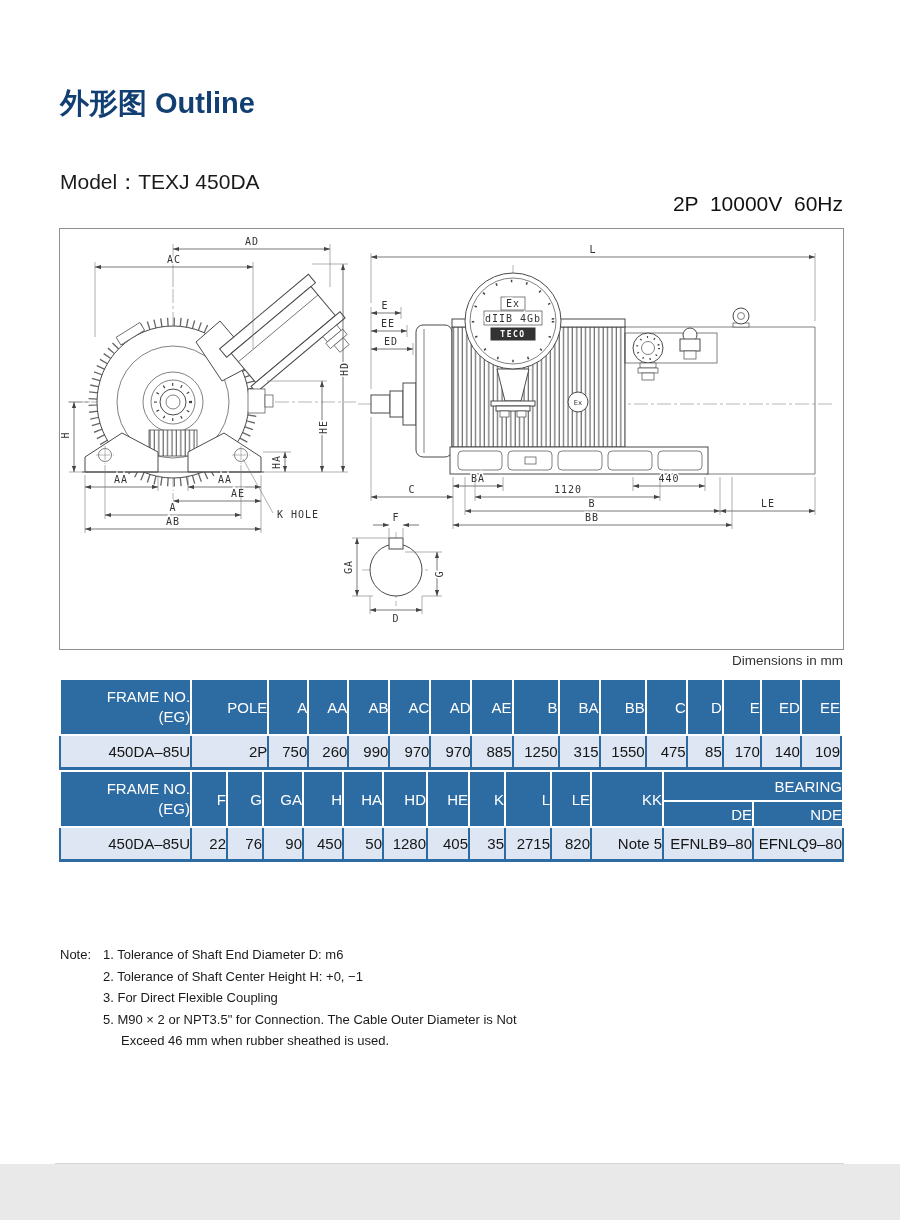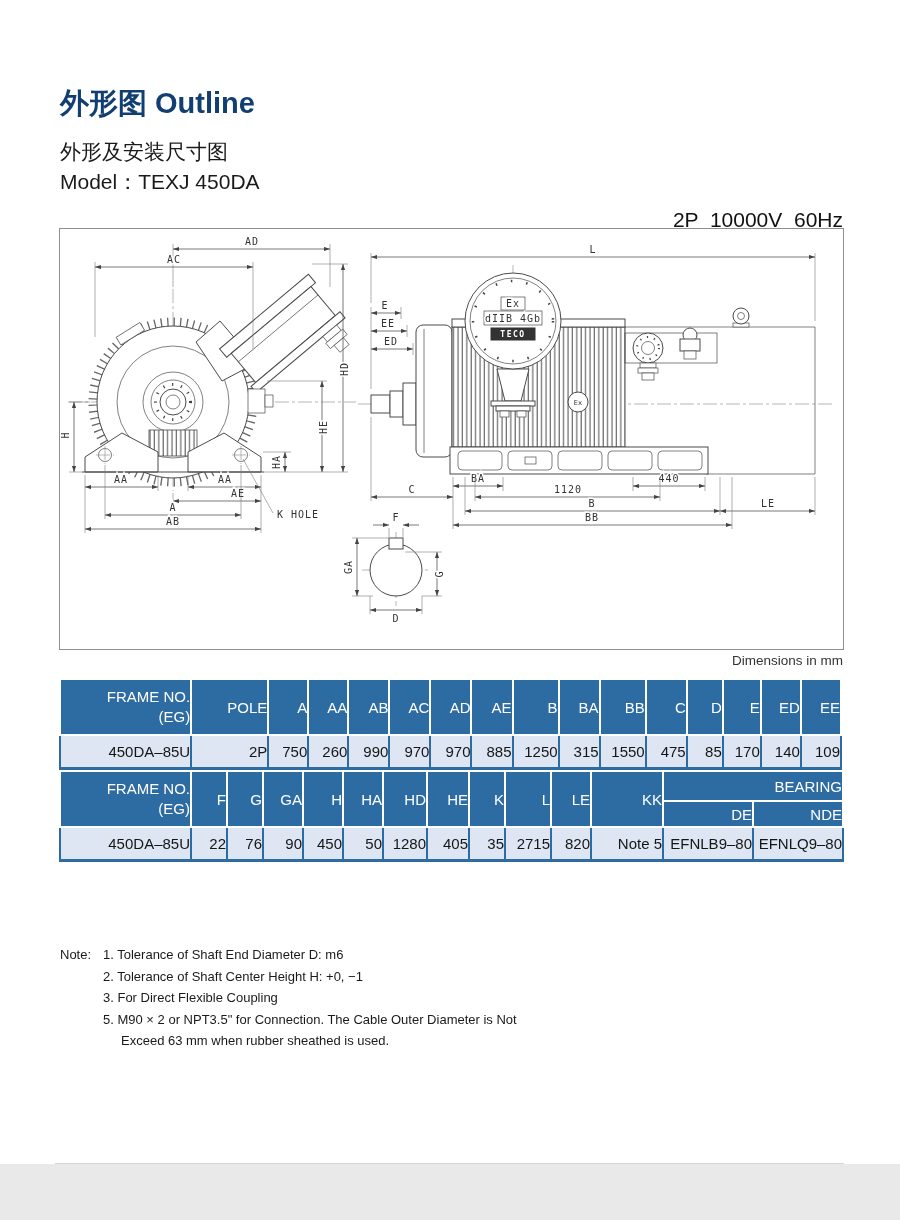--- a/index.html
+++ b/index.html
@@ -2,21 +2,21 @@
 <html><head>
 <meta charset="utf-8">
 <style>
   html,body{margin:0;padding:0;background:#e9e9e9;}
   .page{position:relative;width:900px;height:1164px;background:#ffffff;
         font-family:"Liberation Sans","DejaVu Sans",sans-serif;color:#1a1a1a;overflow:hidden;}
 
   .title{position:absolute;left:60px;top:84px;font-size:29px;font-weight:bold;color:#123f72;}
   .sub1{position:absolute;left:60px;top:138px;font-size:21px;color:#1a1a1a;}
   .sub2{position:absolute;left:60px;top:168px;font-size:21px;color:#1a1a1a;}
-  .spec{position:absolute;right:57px;top:208px;font-size:21px;color:#111;white-space:pre;}
+  .spec{position:absolute;right:57px;top:192px;font-size:21px;color:#111;white-space:pre;}
 
   .canvas{position:absolute;left:59px;top:228px;width:783px;height:420px;border:1px solid #8f8f8f;background:#fff;}
   .dimnote{position:absolute;right:57px;top:653px;font-size:13.5px;color:#333;}
 
   
   .dtab{border-collapse:collapse;table-layout:fixed;width:783px;text-align:right;
         font-size:15px;position:absolute;left:59px;}
   .t1{top:678px;}
   .t2{top:770px;}
   .dtab th{background:#2d6ba3;color:#fff;font-weight:normal;border:2px solid #fff;padding:0;}
@@ -48,21 +48,20 @@
   .tlogo{font-family:"DejaVu Sans Mono",monospace;font-size:8px;font-weight:bold;fill:#fff;
          letter-spacing:1.5px;text-anchor:middle;stroke:none;}
   .exs{font-family:"DejaVu Sans Mono",monospace;font-size:7px;fill:#333;text-anchor:middle;}
 </style>
 </head>
 <body>
 
 <div class="page">
 
   <div class="title">外形图 Outline</div>
-  <div class="sub1">外形及安装尺寸图</div>
   <div class="sub2">Model：TEXJ 450DA</div>
   <div class="spec">2P  10000V  60Hz</div>
 
   <div class="canvas">
     <svg width="781" height="418" viewBox="0 0 781 418">
       <defs>
         <marker id="ar" markerWidth="9" markerHeight="7" refX="8" refY="2.8" orient="auto-start-reverse">
           <path d="M0,0 L8,2.8 L0,5.6 z" fill="#444"></path>
         </marker>
         <pattern id="ribs" width="4.4" height="10" patternUnits="userSpaceOnUse">
@@ -426,19 +425,19 @@
     </tbody>
   </table>
 
   <div class="notes">
     <div class="note-label">Note:</div>
     <div class="note-items">
       <div>1. Tolerance of Shaft End Diameter D: m6</div>
       <div>2. Tolerance of Shaft Center Height H: +0, −1</div>
       <div>3. For Direct Flexible Coupling</div>
       <div>5. M90 × 2 or NPT3.5" for Connection. The Cable Outer Diameter is Not</div>
-      <div class="cont">Exceed 63 mm when rubber sheathed is used.</div>
+      <div class="cont">Exceed 46 mm when rubber sheathed is used.</div>
     </div>
   </div>
 
   <div class="rule"></div>
   <div class="footer">TECO/54</div>
 </div>
 
 </body></html>

